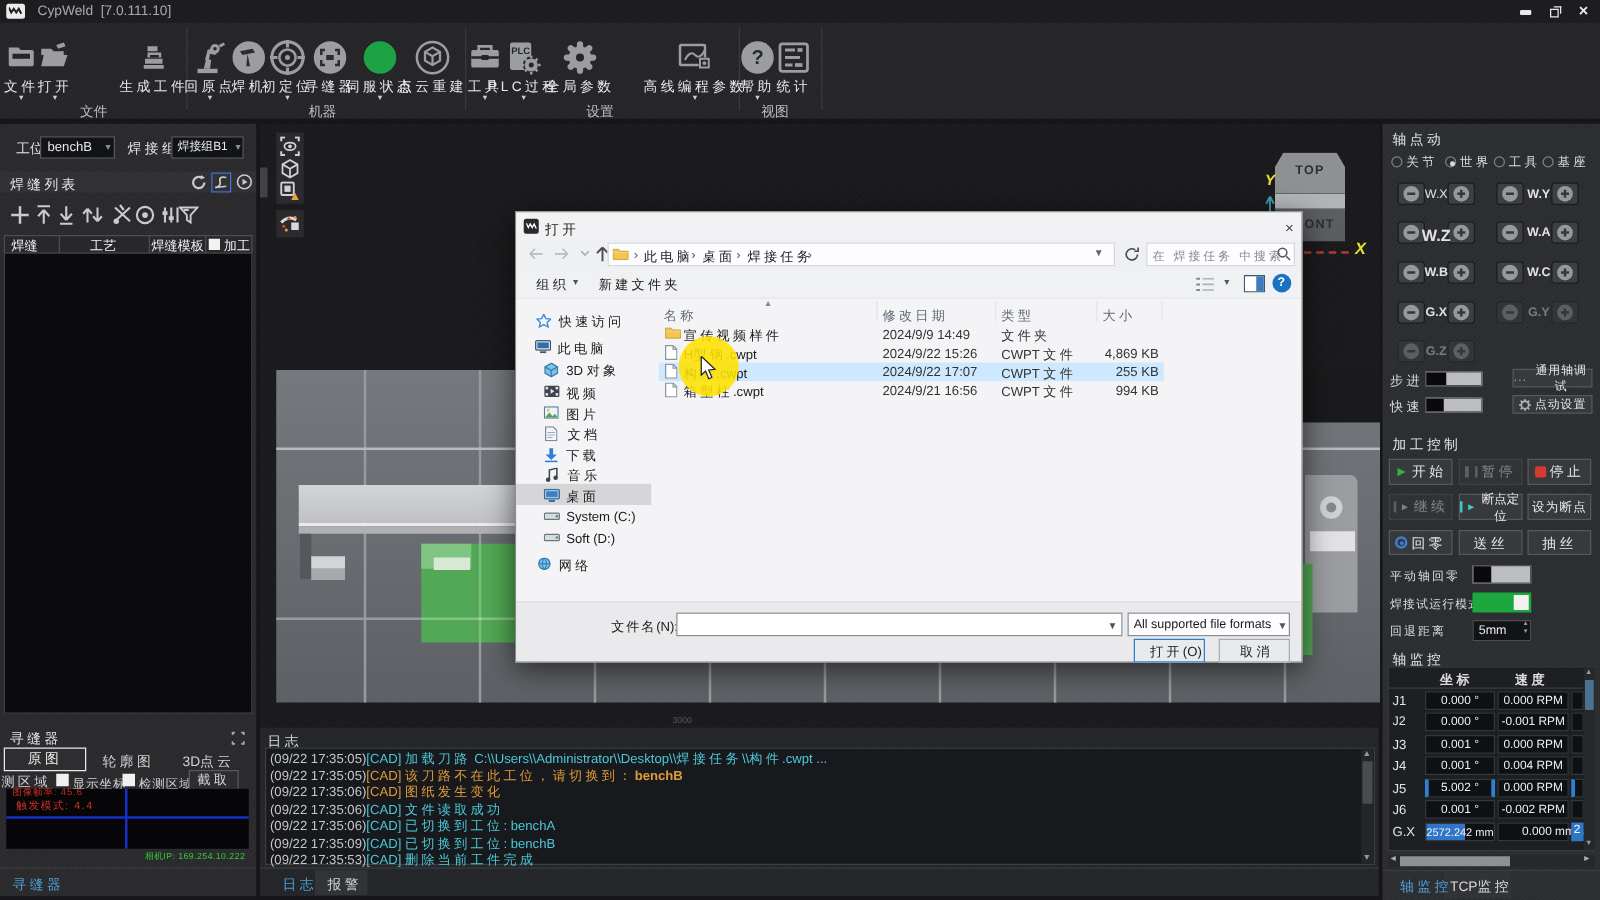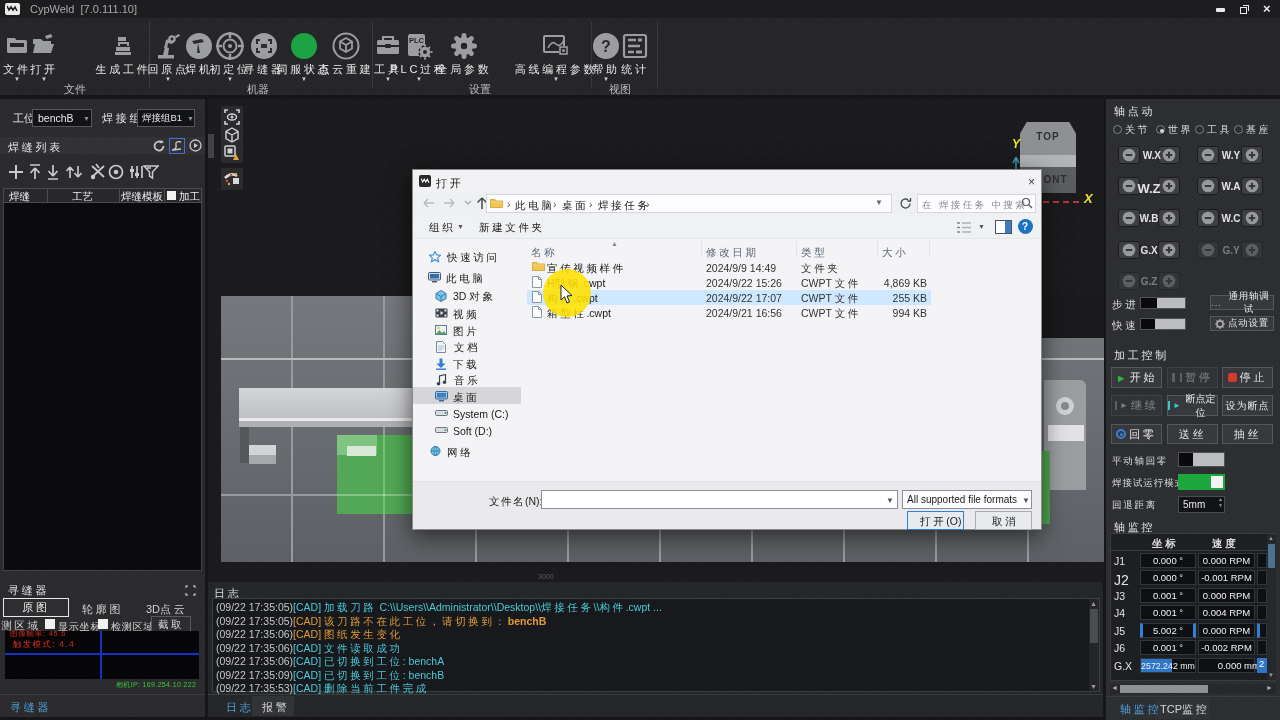--- a/index.html
+++ b/index.html
@@ -402,21 +402,21 @@
 <div class="ab" style="left:12px;top:47px;width:22px;height:18px;background:#3d3f42;border:1px solid #1c1c1e;border-radius:3px;opacity:1"></div>
 <svg class="ab" style="left:12px;top:47px;opacity:1" width="22" height="18" viewBox="0 0 22 18">
         <circle cx="11" cy="9" r="6.3" fill="#96989b"></circle>
         <path d="M7.8 9 h6.4" stroke="#35373a" stroke-width="2"></path>
       </svg>
 <div class="ab" style="left:52px;top:47px;width:22px;height:18px;background:#3d3f42;border:1px solid #1c1c1e;border-radius:3px;opacity:1"></div>
 <svg class="ab" style="left:52px;top:47px;opacity:1" width="22" height="18" viewBox="0 0 22 18">
         <circle cx="11" cy="9" r="6.3" fill="#96989b"></circle>
         <path d="M11 5.8 v6.4 M7.8 9 h6.4" stroke="#35373a" stroke-width="2"></path>
       </svg>
-<div class="ab" style="left:31px;top:51px;width:24px;text-align:right;font-size:10px;font-weight:bold;color:#e2e2e4;opacity:1">W.X</div>
+<div class="ab" style="left:31px;top:51px;width:24px;text-align:center;font-size:10px;font-weight:normal;color:#e2e2e4;opacity:1">W.X</div>
 <div class="ab" style="left:91px;top:47px;width:22px;height:18px;background:#3d3f42;border:1px solid #1c1c1e;border-radius:3px;opacity:1"></div>
 <svg class="ab" style="left:91px;top:47px;opacity:1" width="22" height="18" viewBox="0 0 22 18">
         <circle cx="11" cy="9" r="6.3" fill="#96989b"></circle>
         <path d="M7.8 9 h6.4" stroke="#35373a" stroke-width="2"></path>
       </svg>
 <div class="ab" style="left:135px;top:47px;width:22px;height:18px;background:#3d3f42;border:1px solid #1c1c1e;border-radius:3px;opacity:1"></div>
 <svg class="ab" style="left:135px;top:47px;opacity:1" width="22" height="18" viewBox="0 0 22 18">
         <circle cx="11" cy="9" r="6.3" fill="#96989b"></circle>
         <path d="M11 5.8 v6.4 M7.8 9 h6.4" stroke="#35373a" stroke-width="2"></path>
       </svg>
@@ -573,21 +573,21 @@
 <div class="ab" style="left:4px;top:434px;width:166px;height:148px;background:#1d1f22;border:1px solid #3a3c3f"></div>
 <div class="ab cj" style="left:46px;top:438px;font-size:10.5px;font-weight:bold;color:#dcdcde">坐标</div>
 <div class="ab cj" style="left:106px;top:438px;font-size:10.5px;font-weight:bold;color:#dcdcde">速度</div>
 <div class="ab" style="left:5px;top:451px;width:156px;height:1px;background:#3a3c3f"></div>
 <div class="ab" style="left:8px;top:456px;font-size:10.5px;color:#e4e4e6">J1</div>
 <div class="ab" style="left:34px;top:454px;width:56px;height:15px;background:#0e1013;border:1px solid #33363a"></div>
 <div class="ab" style="left:34px;top:456px;width:56px;text-align:center;font-size:9.5px;color:#f0f0f2;white-space:nowrap;overflow:hidden">0.000 °</div>
 <div class="ab" style="left:92px;top:454px;width:57px;height:15px;background:#0e1013;border:1px solid #33363a"></div>
 <div class="ab" style="left:92px;top:456px;width:57px;text-align:center;font-size:9.5px;color:#f0f0f2;white-space:nowrap;overflow:hidden">0.000 RPM</div>
 <div class="ab" style="left:151px;top:454px;width:10px;height:15px;background:#0e1013;border:1px solid #33363a"></div>
-<div class="ab" style="left:8px;top:473px;font-size:14px;color:#e4e4e6">J2</div>
+<div class="ab" style="left:8px;top:473px;font-size:10px;color:#e4e4e6">J2</div>
 <div class="ab" style="left:34px;top:471px;width:56px;height:15px;background:#0e1013;border:1px solid #33363a"></div>
 <div class="ab" style="left:34px;top:473px;width:56px;text-align:center;font-size:9.5px;color:#f0f0f2;white-space:nowrap;overflow:hidden">0.000 °</div>
 <div class="ab" style="left:92px;top:471px;width:57px;height:15px;background:#0e1013;border:1px solid #33363a"></div>
 <div class="ab" style="left:92px;top:473px;width:57px;text-align:center;font-size:9.5px;color:#f0f0f2;white-space:nowrap;overflow:hidden">-0.001 RPM</div>
 <div class="ab" style="left:151px;top:471px;width:10px;height:15px;background:#0e1013;border:1px solid #33363a"></div>
 <div class="ab" style="left:8px;top:491px;font-size:10.5px;color:#e4e4e6">J3</div>
 <div class="ab" style="left:34px;top:489px;width:56px;height:15px;background:#0e1013;border:1px solid #33363a"></div>
 <div class="ab" style="left:34px;top:491px;width:56px;text-align:center;font-size:9.5px;color:#f0f0f2;white-space:nowrap;overflow:hidden">0.001 °</div>
 <div class="ab" style="left:92px;top:489px;width:57px;height:15px;background:#0e1013;border:1px solid #33363a"></div>
 <div class="ab" style="left:92px;top:491px;width:57px;text-align:center;font-size:9.5px;color:#f0f0f2;white-space:nowrap;overflow:hidden">0.000 RPM</div>

